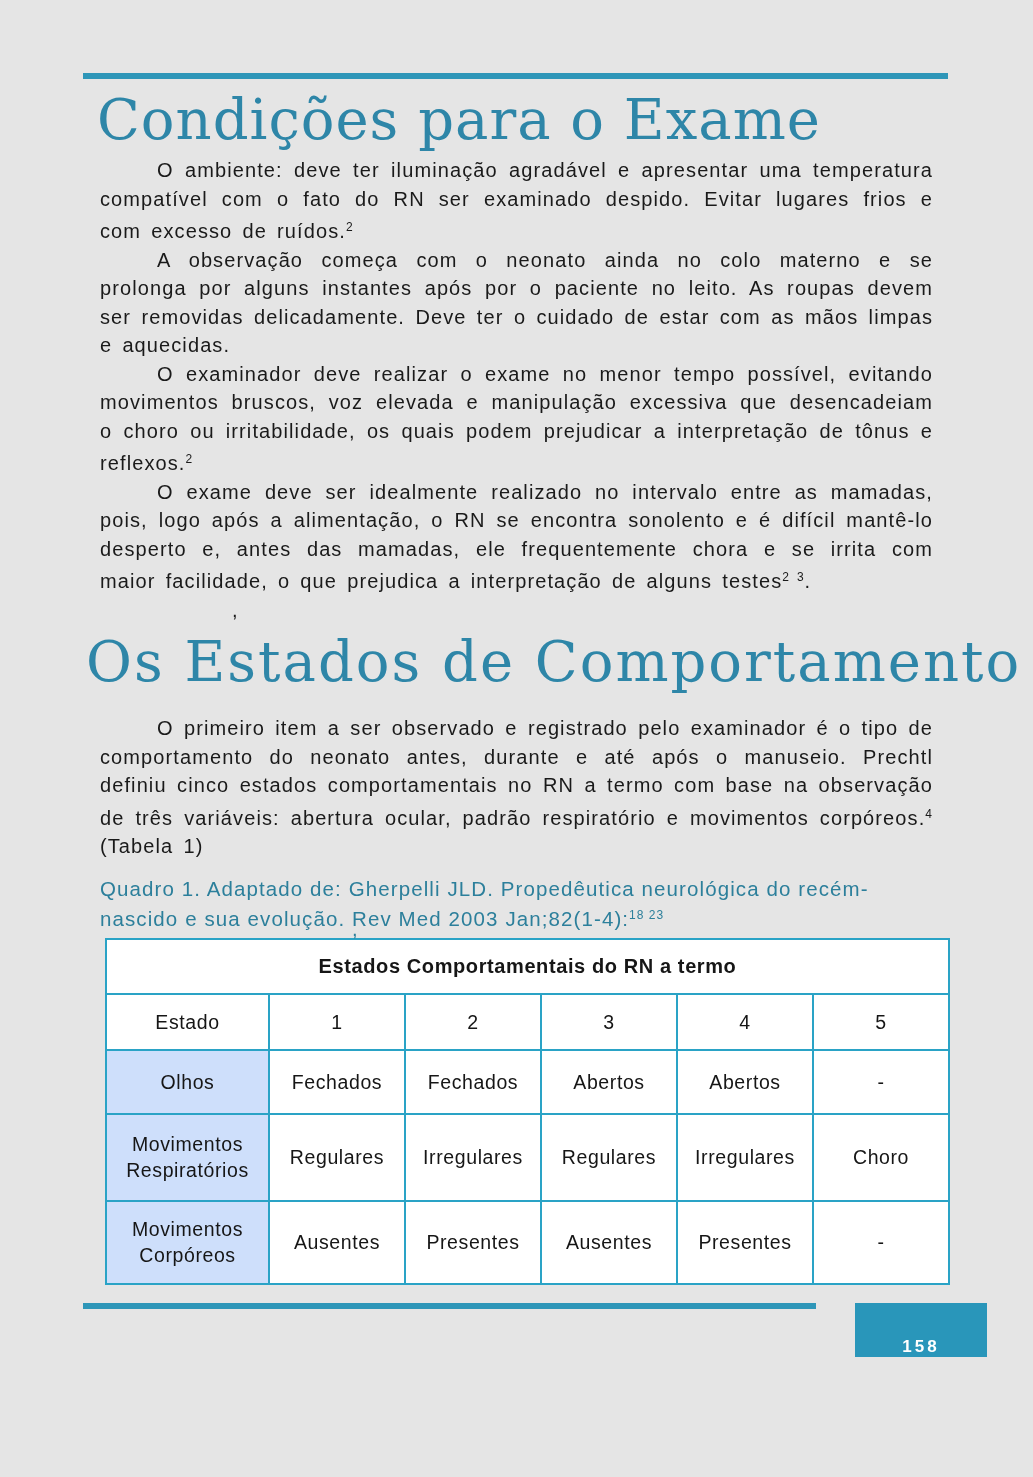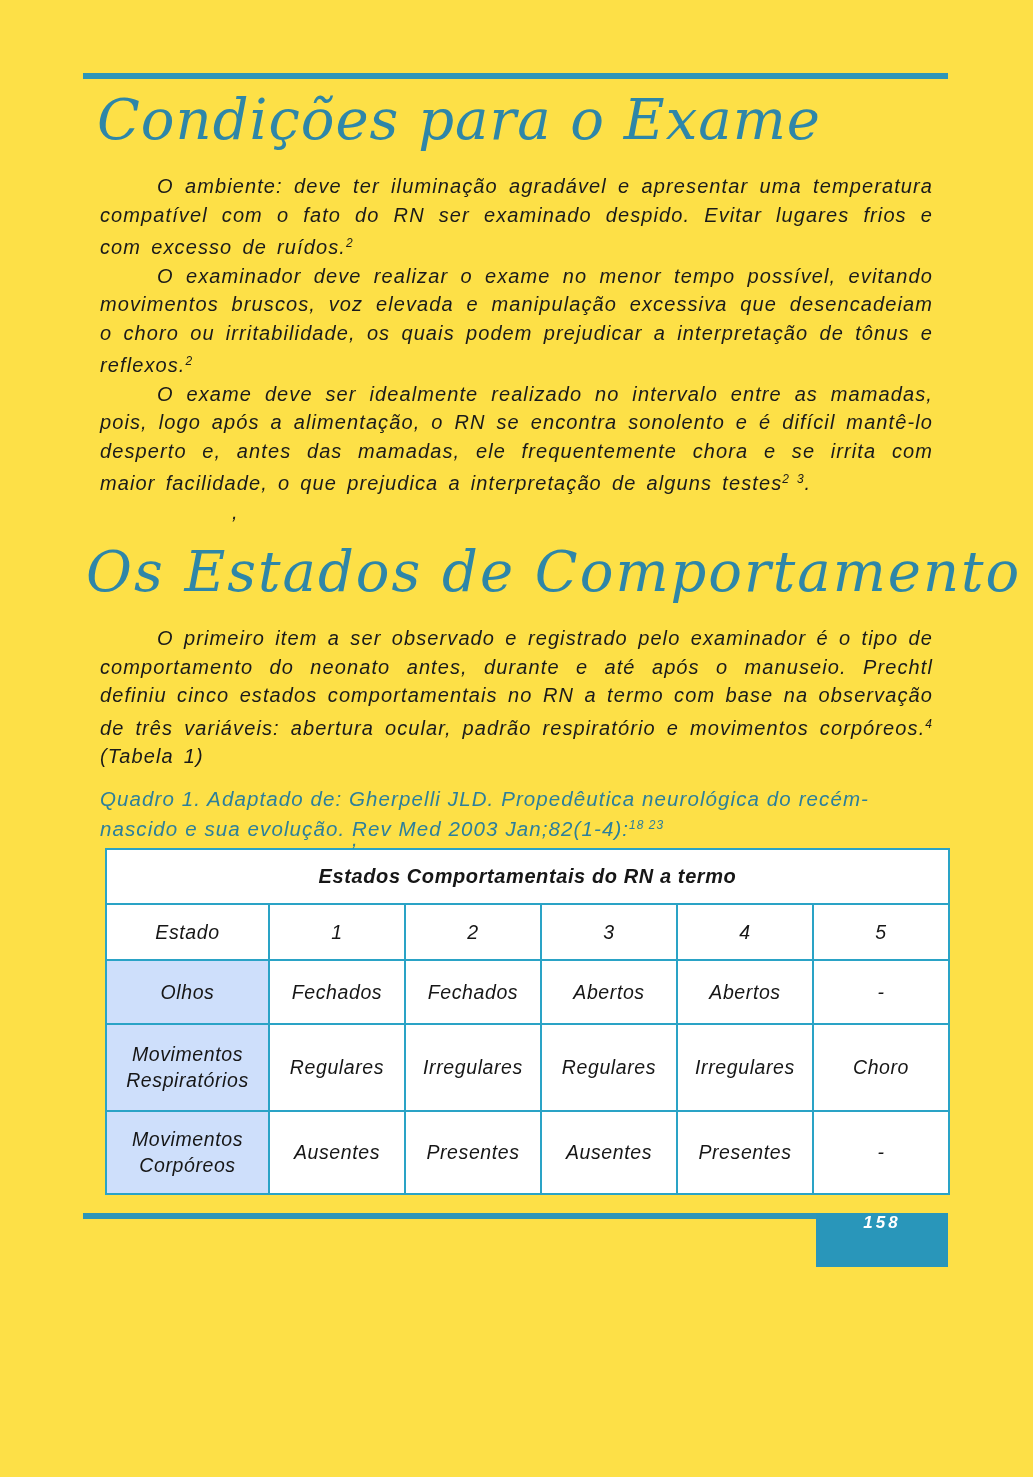--- a/index.html
+++ b/index.html
@@ -1,48 +1,47 @@
 <!DOCTYPE html>
 <html><head>
 <meta charset="utf-8">
 <style>
   html,body{margin:0;padding:0;background:#ffffff;}
   .page{
     position:relative;
     width:1033px;height:1477px;
-    background:#fde047;
+    background:#e5e5e5;
     overflow:hidden;
     font-family:"Liberation Sans", sans-serif;
     color:#1a1a1a;
-    font-style:italic;
     --accent:#2e86a8;
     --rule:#2e96b8;
     --caption:#2c7f9b;
     --border:#2aa3c6;
     --cyan:#c6edfa;
     --lavender:#ccd5f0;
     --labelblue:#cedffb;
     --box:#2996ba;
   }
   .top-rule{margin:73px 0 0 83px;width:865px;height:6px;background:var(--rule);}
   .sec-title{
     font-family:"DejaVu Serif", serif;
     color:var(--accent);
     font-size:56px;line-height:1;
     white-space:nowrap;
   }
   .title-1{margin:13px 0 0 97px;letter-spacing:1px;}
-  .title-2{margin:18px 0 0 86px;letter-spacing:2px;}
+  .title-2{margin:10px 0 0 86px;letter-spacing:2px;}
   .body-block{
     margin-left:100px;width:833px;
     font-size:20px;line-height:28.5px;
     letter-spacing:1.1px;word-spacing:3.5px;
     text-align:justify;
   }
-  .body-1{margin-top:24px;}
+  .body-1{margin-top:8px;}
   .body-2{margin-top:24px;}
   .body-block p{margin:0;text-indent:57px;}
   .sup{font-size:12px;vertical-align:7px;letter-spacing:1px;}
   sup.gap{margin-left:7px;}
   .stray-line{margin:0;text-indent:0;padding-left:75px;}
   .caption{
     position:relative;
     margin:15px 0 0 100px;width:790px;
     color:var(--caption);
     font-size:20.5px;line-height:26px;
@@ -71,35 +70,36 @@
   .r-variavel{height:82px;}
   .r-variavel td{background:var(--lavender);}
   .r-olhos{height:64px;}
   .r-resp{height:87px;}
   .r-corp{height:83px;}
   .r-olhos td.lbl,.r-resp td.lbl,.r-corp td.lbl{background:var(--labelblue);}
   .footer-row{display:flex;align-items:flex-start;margin:18px 0 0 83px;}
   .bottom-rule{width:733px;height:6px;background:var(--rule);}
   .page-box{
     width:132px;height:54px;background:var(--box);
-    display:flex;align-items:flex-start;justify-content:center;
-    color:#fff;font-weight:bold;font-size:17px;letter-spacing:3px;
+    display:flex;align-items:flex-end;justify-content:center;
+    color:#fff;font-weight:bold;font-size:17px;letter-spacing:3px;margin-left:39px;
   }
 </style>
 </head>
 <body>
 
 <div class="page" style="--accent: #2e86a8; --rule: #2e96b8; --caption: #2c7f9b; --border: #2aa3c6; --cyan: #c6edfa; --lavender: #ccd5f0; --labelblue: #cedffb; --box: #2996ba;">
 
   <div class="top-rule"></div>
 
   <div class="sec-title title-1">Condições para o Exame</div>
 
   <div class="body-block body-1">
     <p><span>O ambiente: deve ter iluminação agradável e apresentar uma temperatura compatível com o fato do RN ser examinado despido. Evitar lugares frios e com excesso de ruídos.</span><sup class="sup">2</sup></p>
+    <p><span>A observação começa com o neonato ainda no colo materno e se prolonga por alguns instantes após por o paciente no leito. As roupas devem ser removidas delicadamente. Deve ter o cuidado de estar com as mãos limpas e aquecidas.</span></p>
     <p><span>O examinador deve realizar o exame no menor tempo possível, evitando movimentos bruscos, voz elevada e manipulação excessiva que desencadeiam o choro ou irritabilidade, os quais podem prejudicar a interpretação de tônus e reflexos.</span><sup class="sup">2</sup></p>
     <p><span>O exame deve ser idealmente realizado no intervalo entre as mamadas, pois, logo após a alimentação, o RN se encontra sonolento e é difícil mantê-lo desperto e, antes das mamadas, ele frequentemente chora e se irrita com maior facilidade, o que prejudica a interpretação de alguns testes</span><sup class="sup">2</sup><sup class="sup gap">3</sup><span>.</span></p>
     <p class="stray-line">,</p>
   </div>
 
   <div class="sec-title title-2">Os Estados de Comportamento</div>
 
   <div class="body-block body-2">
     <p><span>O primeiro item a ser observado e registrado pelo examinador é o tipo de comportamento do neonato antes, durante e até após o manuseio. Prechtl definiu cinco estados comportamentais no RN a termo com base na observação de três variáveis: abertura ocular, padrão respiratório e movimentos corpóreos.</span><sup class="sup">4</sup><span> (Tabela 1)</span></p>
   </div>

